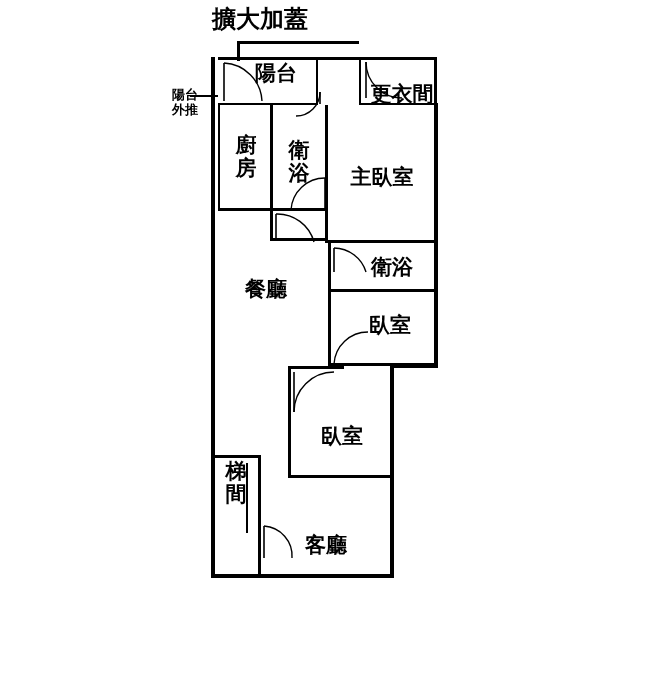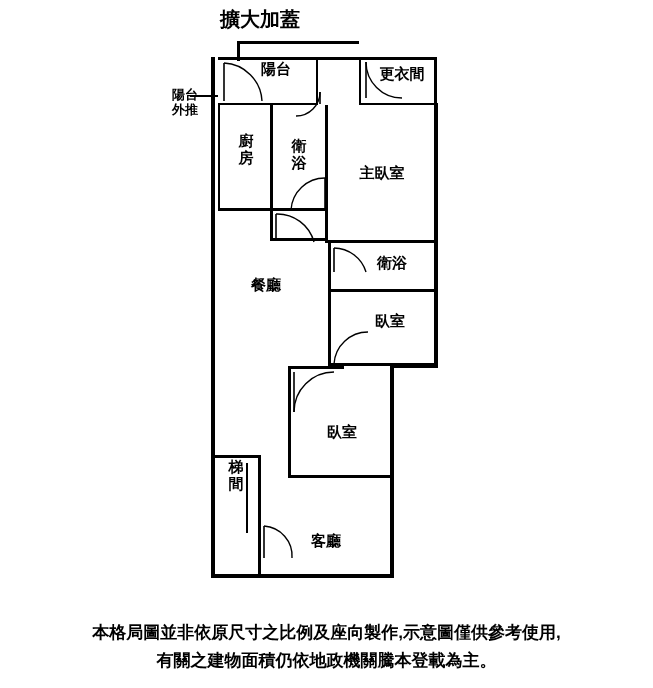--- a/index.html
+++ b/index.html
@@ -30,24 +30,25 @@
   }
   
   .lbl {
     position: absolute;
     font-weight: bold;
     line-height: 1.1;
     white-space: pre;
     text-align: center;
   }
   .lbl-room {
-    font-size: 15px;
+    font-size: 21px;
   }
   .lbl-title {
-    font-size: 20px;
+    font-size: 24px;
+    font-family: Liberation Mono, monospace;
   }
   .lbl-side {
     font-size: 13px;
     line-height: 1.15;
   }
   .caption {
     position: absolute;
     left: 0;
     width: 653px;
     text-align: center;
@@ -196,21 +197,21 @@
 
   <div class="door" style="left:262px; top:524px;">
     <svg width="34" height="40" viewBox="0 0 34 40">
       <path d="M 2 2 A 30 30 0 0 1 30 34"></path>
       <line x1="2" y1="2" x2="2" y2="34"></line>
     </svg>
   </div>
 
   <div class="lbl lbl-room" style="left:241px; top:61px; width:70px;">陽台</div>
 
-  <div class="lbl lbl-room" style="left:360px; top:66px; width:84px;">更衣間</div>
+  <div class="lbl lbl-room" style="left:360px; top:82px; width:84px;">更衣間</div>
 
   <div class="lbl lbl-room" style="left:225px; top:133px; width:42px;">廚
 房</div>
 
   <div class="lbl lbl-room" style="left:277px; top:138px; width:44px;">衛
 浴</div>
 
   <div class="lbl lbl-room" style="left:336px; top:165px; width:92px;">主臥室</div>
 
   <div class="lbl lbl-room" style="left:228px; top:277px; width:76px;">餐廳</div>
@@ -219,16 +220,14 @@
 
   <div class="lbl lbl-room" style="left:352px; top:313px; width:76px;">臥室</div>
 
   <div class="lbl lbl-room" style="left:304px; top:424px; width:76px;">臥室</div>
 
   <div class="lbl lbl-room" style="left:214px; top:459px; width:44px;">梯
 間</div>
 
   <div class="lbl lbl-room" style="left:288px; top:533px; width:76px;">客廳</div>
 
-  <div class="caption" style="top:620px;">本格局圖並非依原尺寸之比例及座向製作,示意圖僅供參考使用,</div>
-  <div class="caption" style="top:648px;">有關之建物面積仍依地政機關騰本登載為主。</div>
 
 </div>
 
 </body></html>

